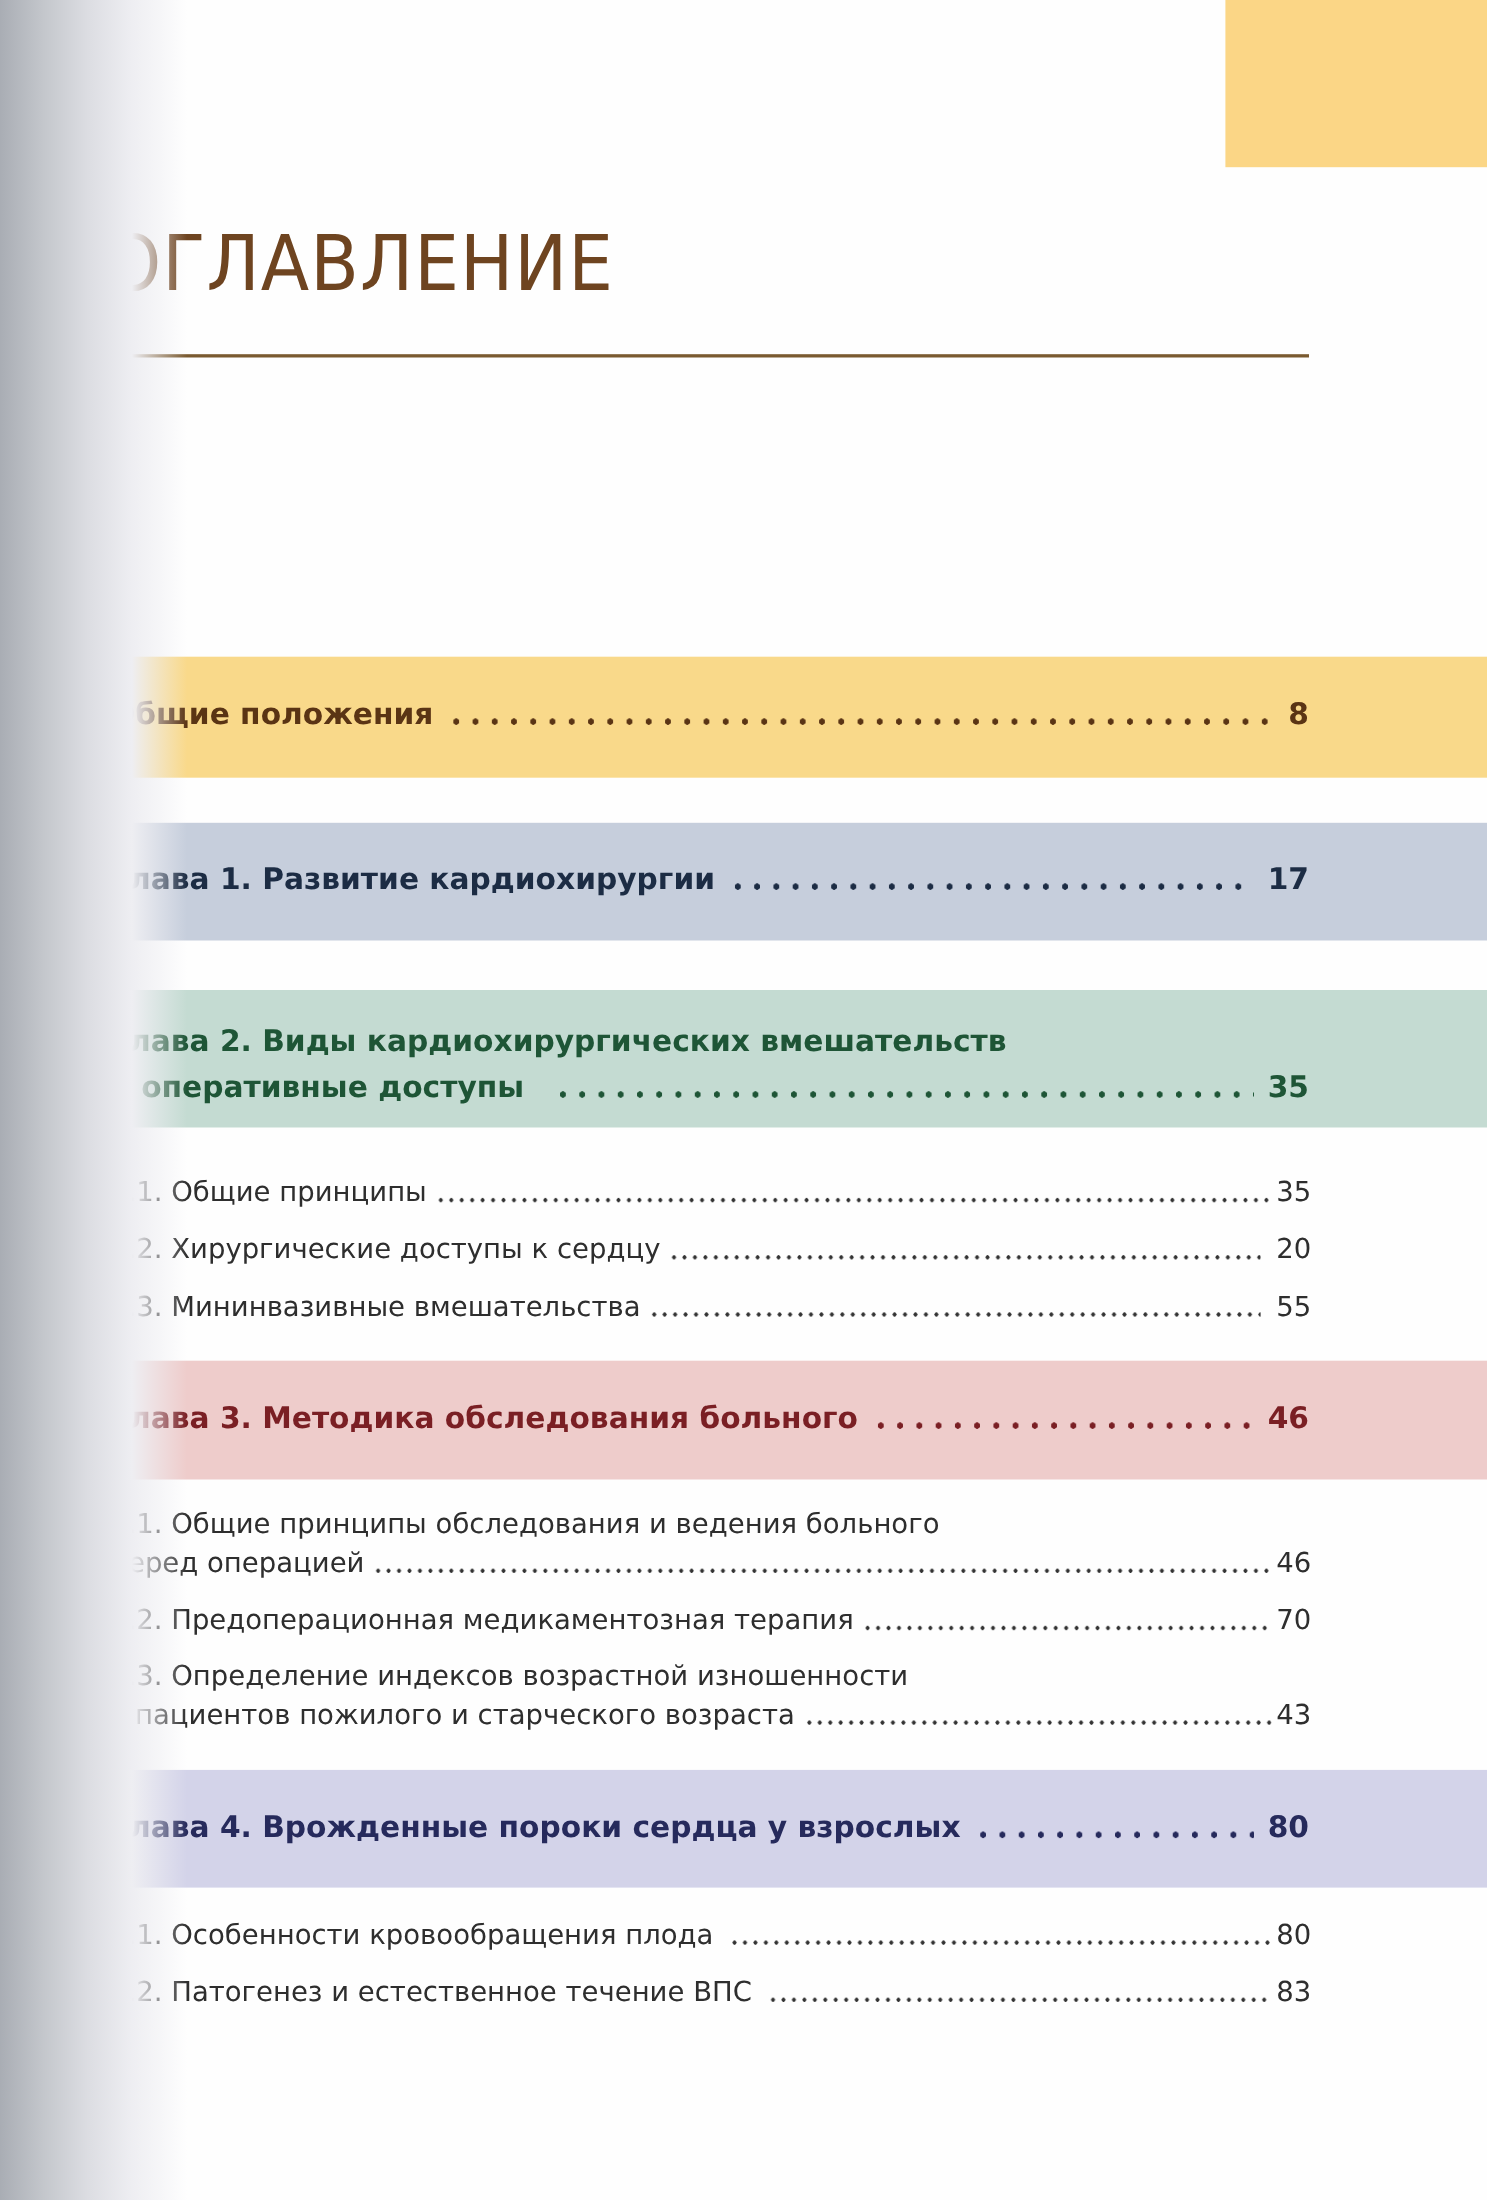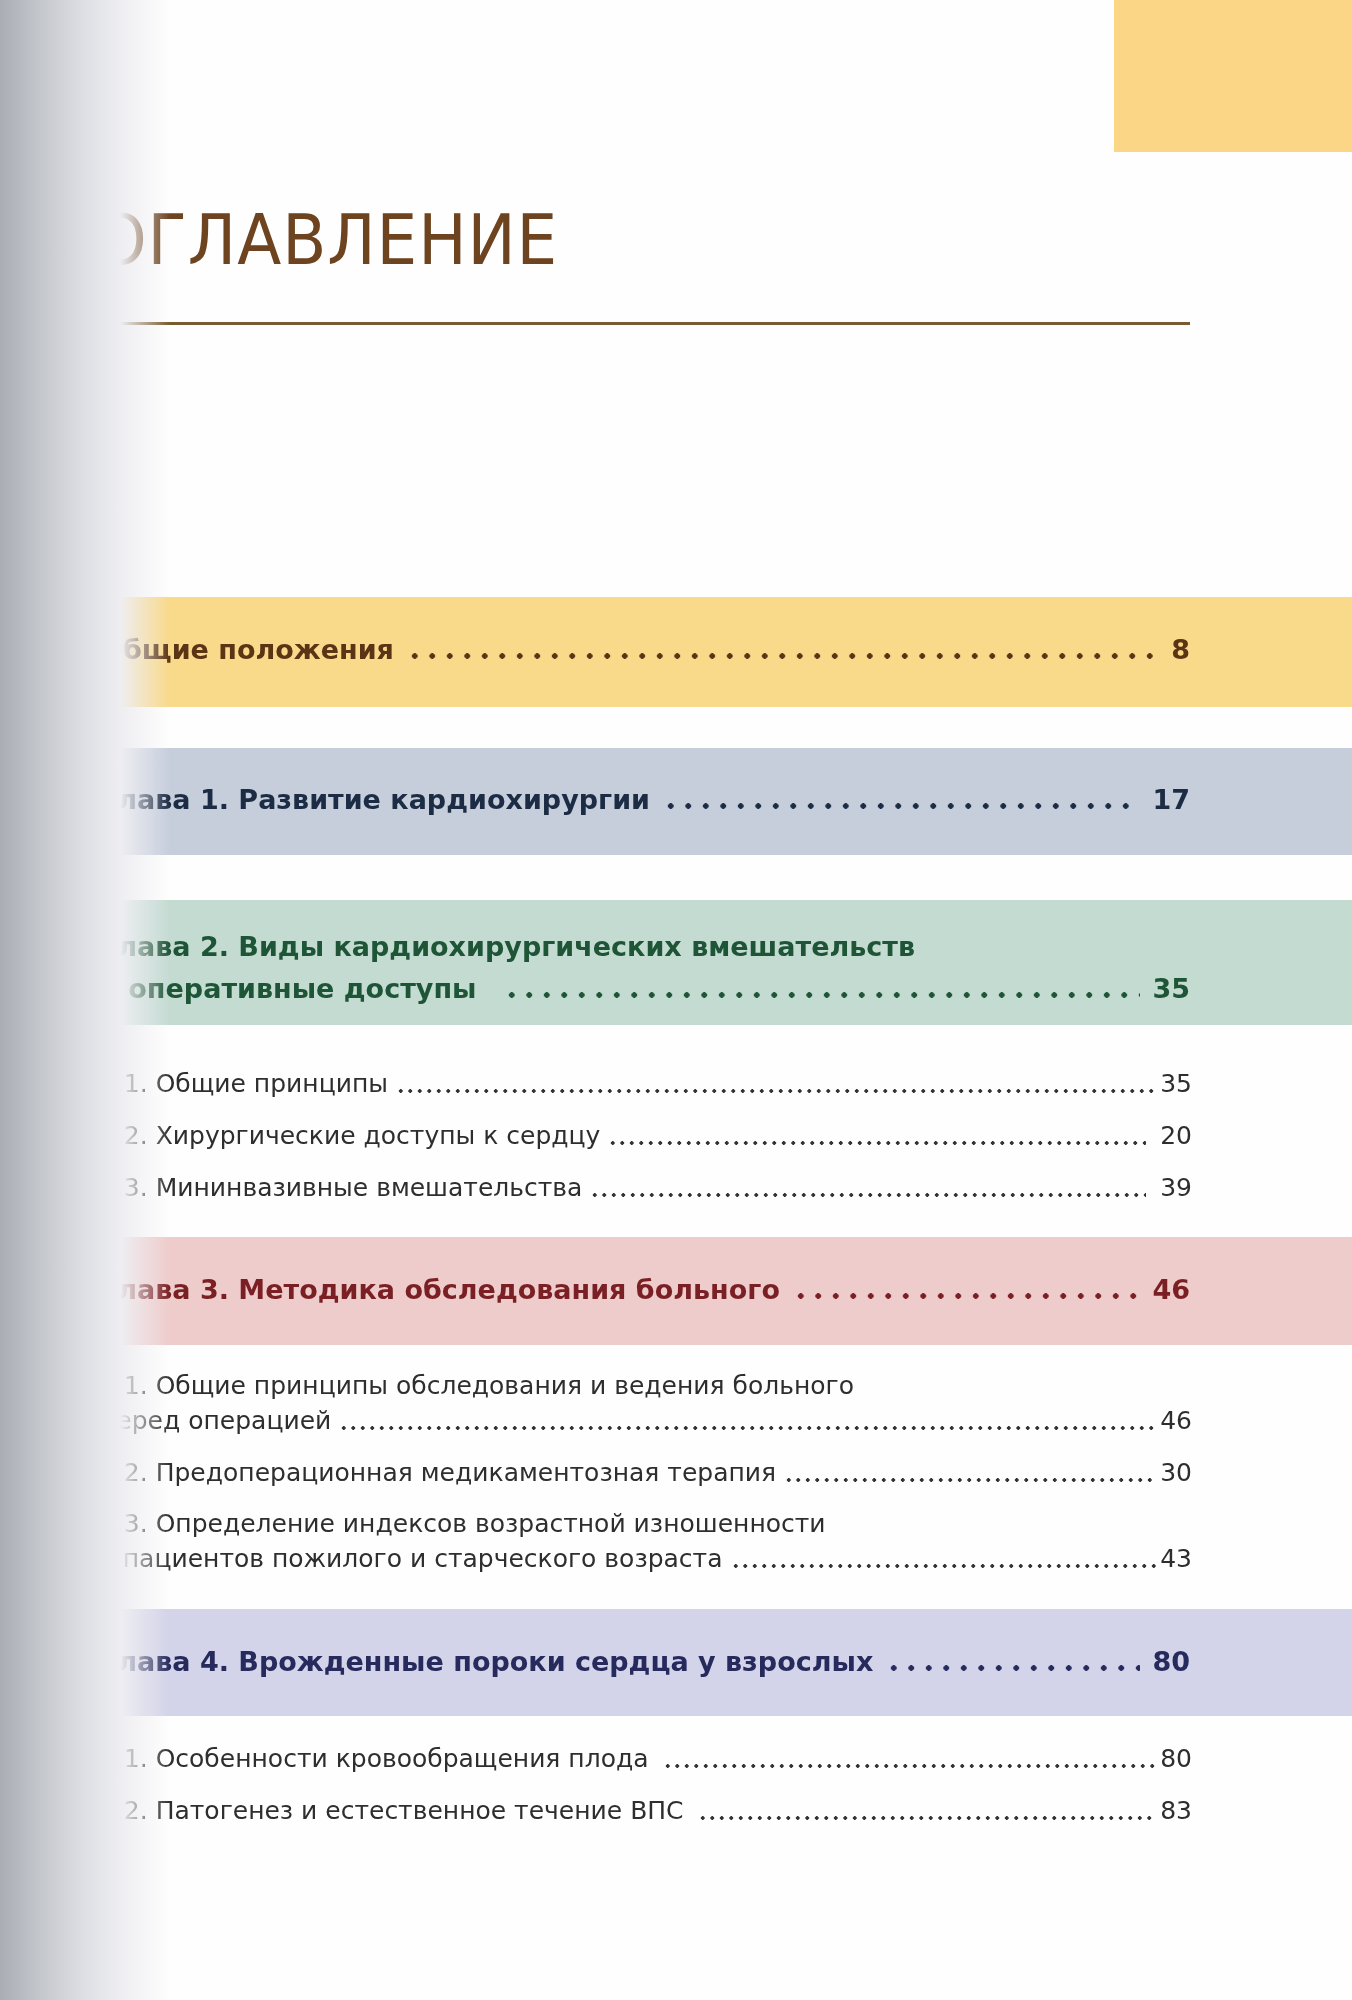--- a/index.html
+++ b/index.html
@@ -105,40 +105,40 @@
   <span class="page">35</span>
 </div>
 <div class="sub-row" style="top:1120px;">
   <span class="label">2.2. Хирургические доступы к сердцу</span>
   <span class="leader" style="margin-right:14px;"></span>
   <span class="page">20</span>
 </div>
 <div class="sub-row" style="top:1172px;">
   <span class="label">2.3. Мининвазивные вмешательства</span>
   <span class="leader" style="margin-right:14px;"></span>
-  <span class="page">39</span>
+  <span class="page">55</span>
 </div>
 
 <div class="band" style="top:1237px;height:108px;background:#eecccb;"></div>
 <div class="band-row" style="top:1273px;color:#7a1f24;">
   <span class="label">Глава 3. Методика обследования больного</span>
   <span class="leader"></span>
   <span class="page">46</span>
 </div>
 
 <div class="sub-line1" style="top:1370px;">3.1. Общие принципы обследования и ведения больного</div>
 <div class="sub-row" style="top:1405px;">
   <span class="label">перед операцией</span>
   <span class="leader"></span>
   <span class="page">46</span>
 </div>
 <div class="sub-row" style="top:1457px;">
   <span class="label">3.2. Предоперационная медикаментозная терапия</span>
   <span class="leader"></span>
-  <span class="page">30</span>
+  <span class="page">70</span>
 </div>
 <div class="sub-line1" style="top:1508px;">3.3. Определение индексов возрастной изношенности</div>
 <div class="sub-row" style="top:1543px;">
   <span class="label">у пациентов пожилого и старческого возраста</span>
   <span class="leader"></span>
   <span class="page">43</span>
 </div>
 
 <div class="band" style="top:1609px;height:107px;background:#d3d3e9;"></div>
 <div class="band-row" style="top:1645px;color:#262a5c;">

